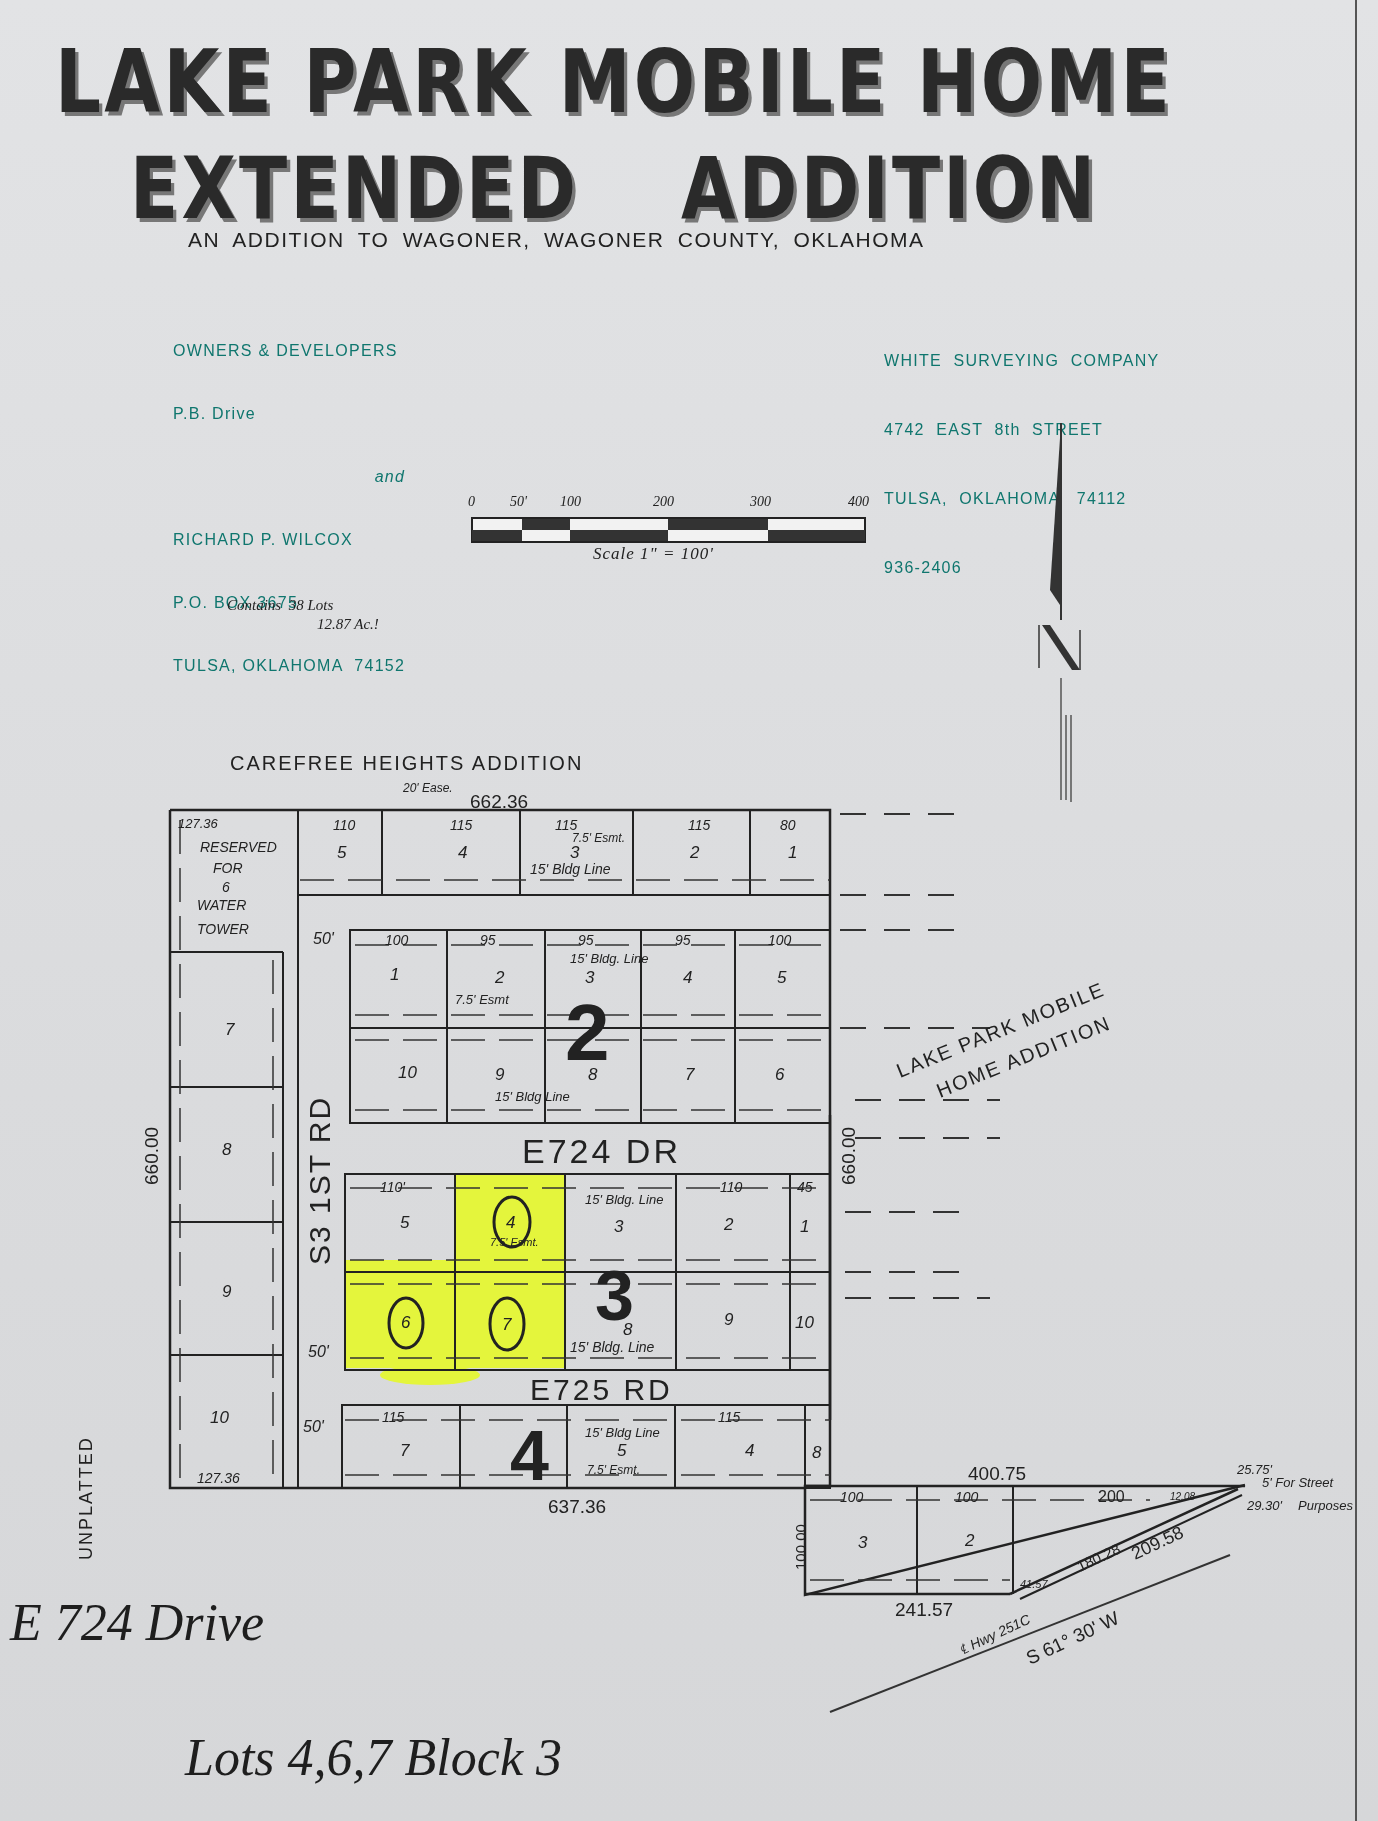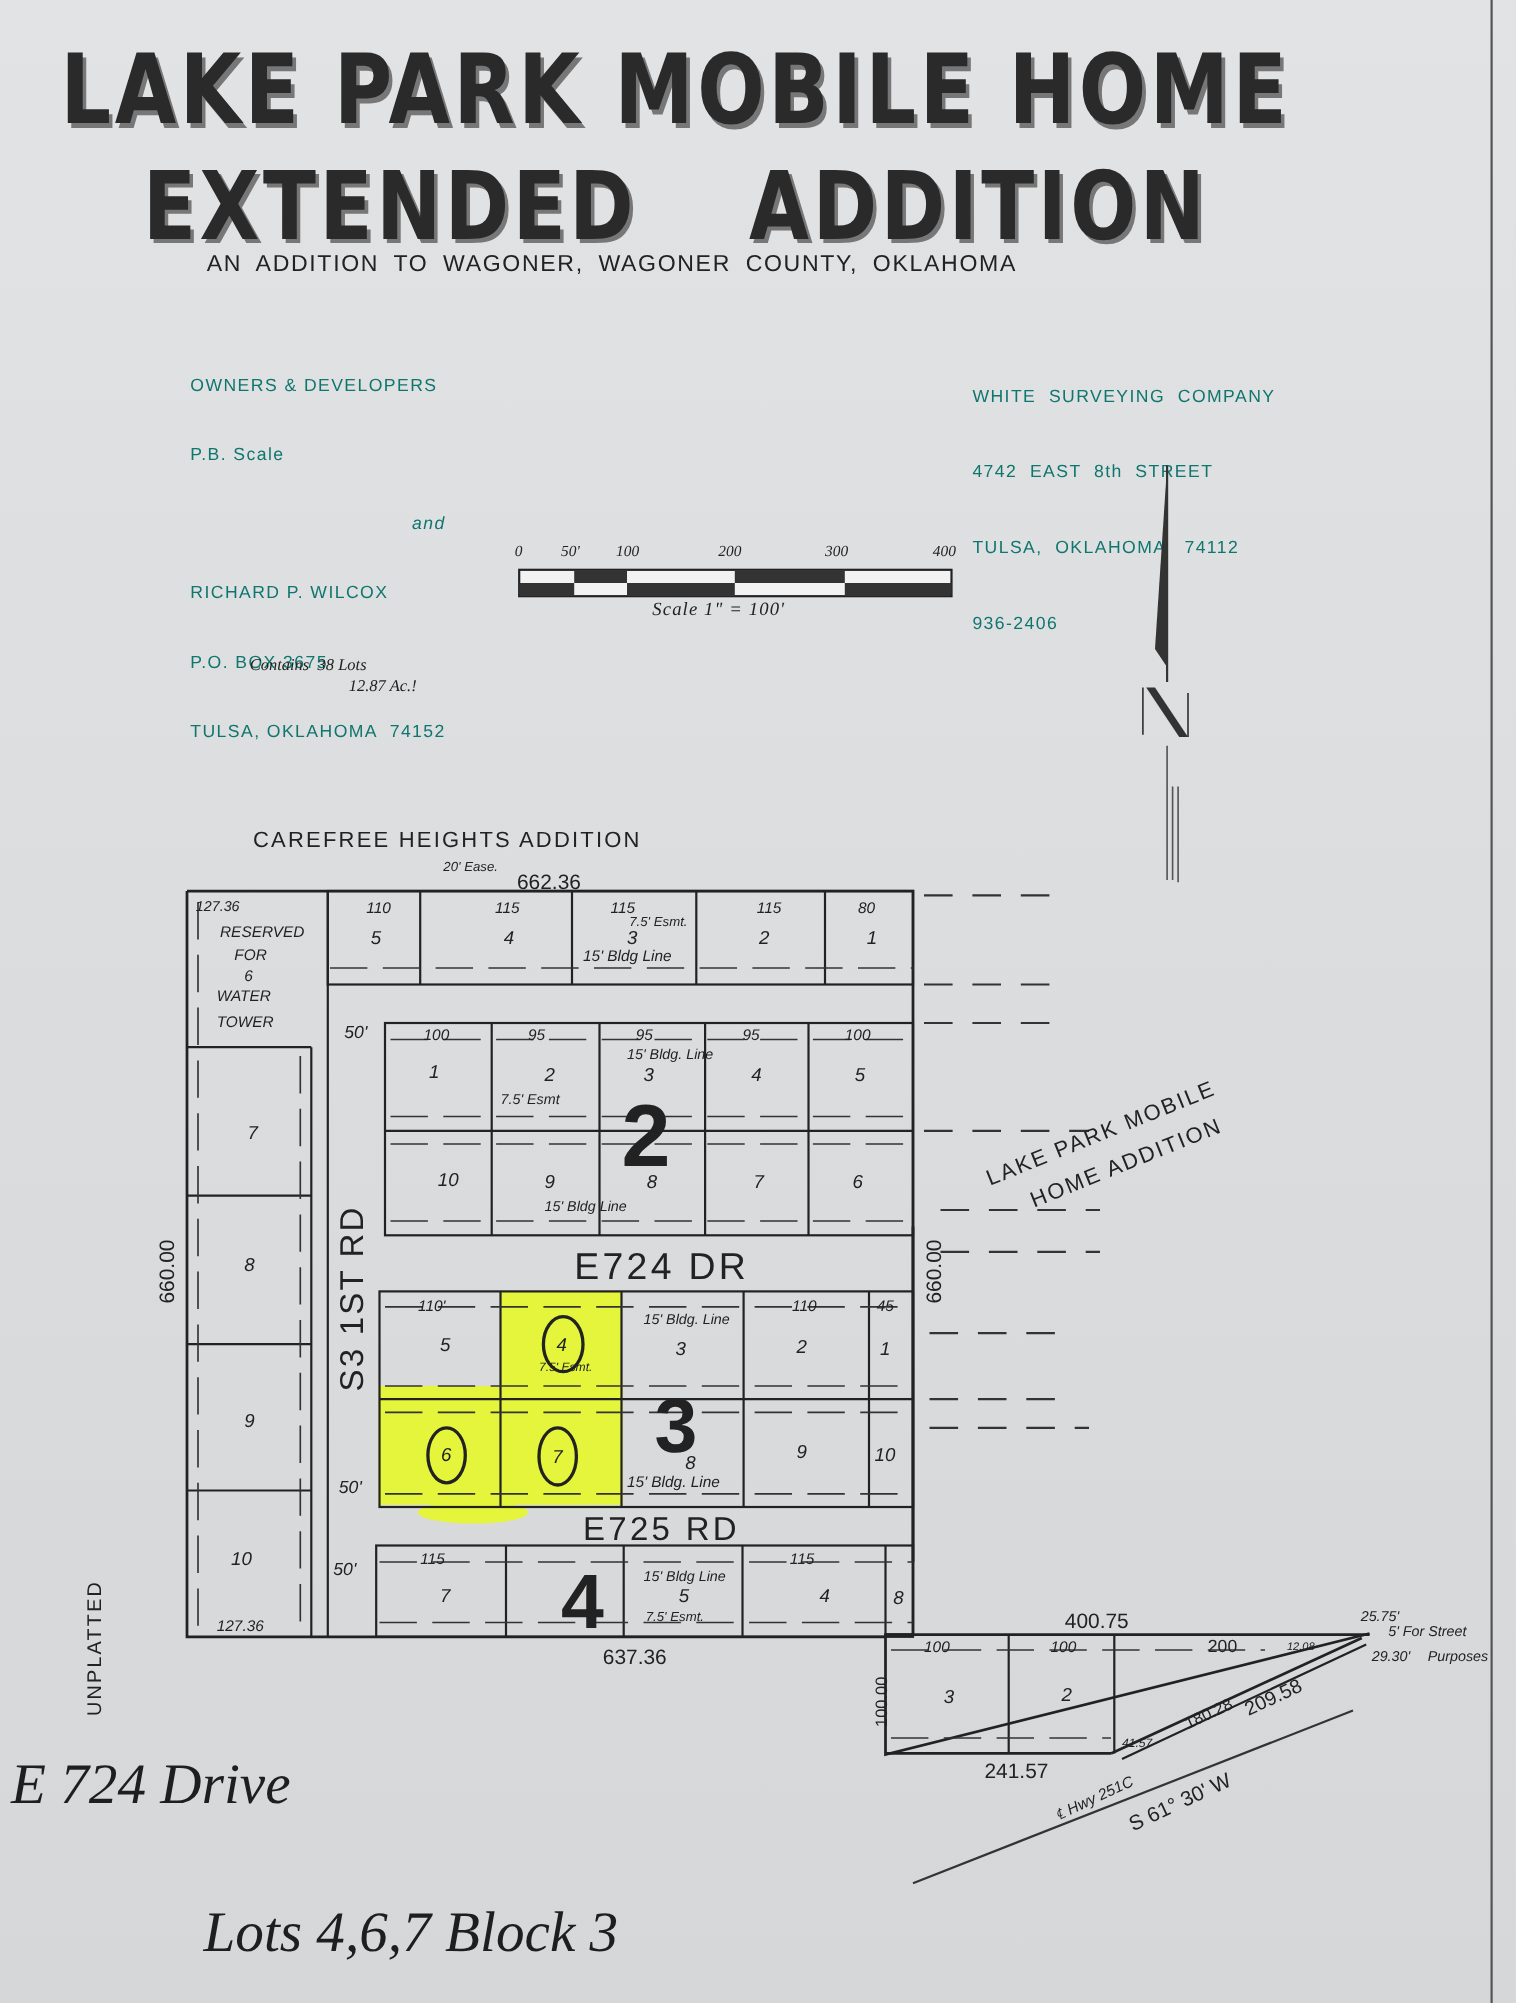--- a/index.html
+++ b/index.html
@@ -27,21 +27,21 @@
 
 <div class="page"></div>
 <div class="edge"></div>
 
 <div class="title t1">LAKE PARK MOBILE HOME</div>
 <div class="title t2">EXTENDED ADDITION</div>
 <div class="subtitle">AN ADDITION TO WAGONER,   WAGONER   COUNTY,  OKLAHOMA</div>
 
 <div class="block-text owners">
   <div>OWNERS &amp; DEVELOPERS</div>
-  <div>P.B. Scale</div>
+  <div>P.B. Drive</div>
   <div style="font-style:italic;text-align:right;">      and</div>
   <div>RICHARD P. WILCOX</div>
   <div>P.O. BOX 3675</div>
   <div>TULSA, OKLAHOMA  74152</div>
 </div>
 
 <div class="block-text surveyor">
   <div>WHITE  SURVEYING  COMPANY</div>
   <div>4742  EAST  8th  STREET</div>
   <div>TULSA,  OKLAHOMA   74112</div>

